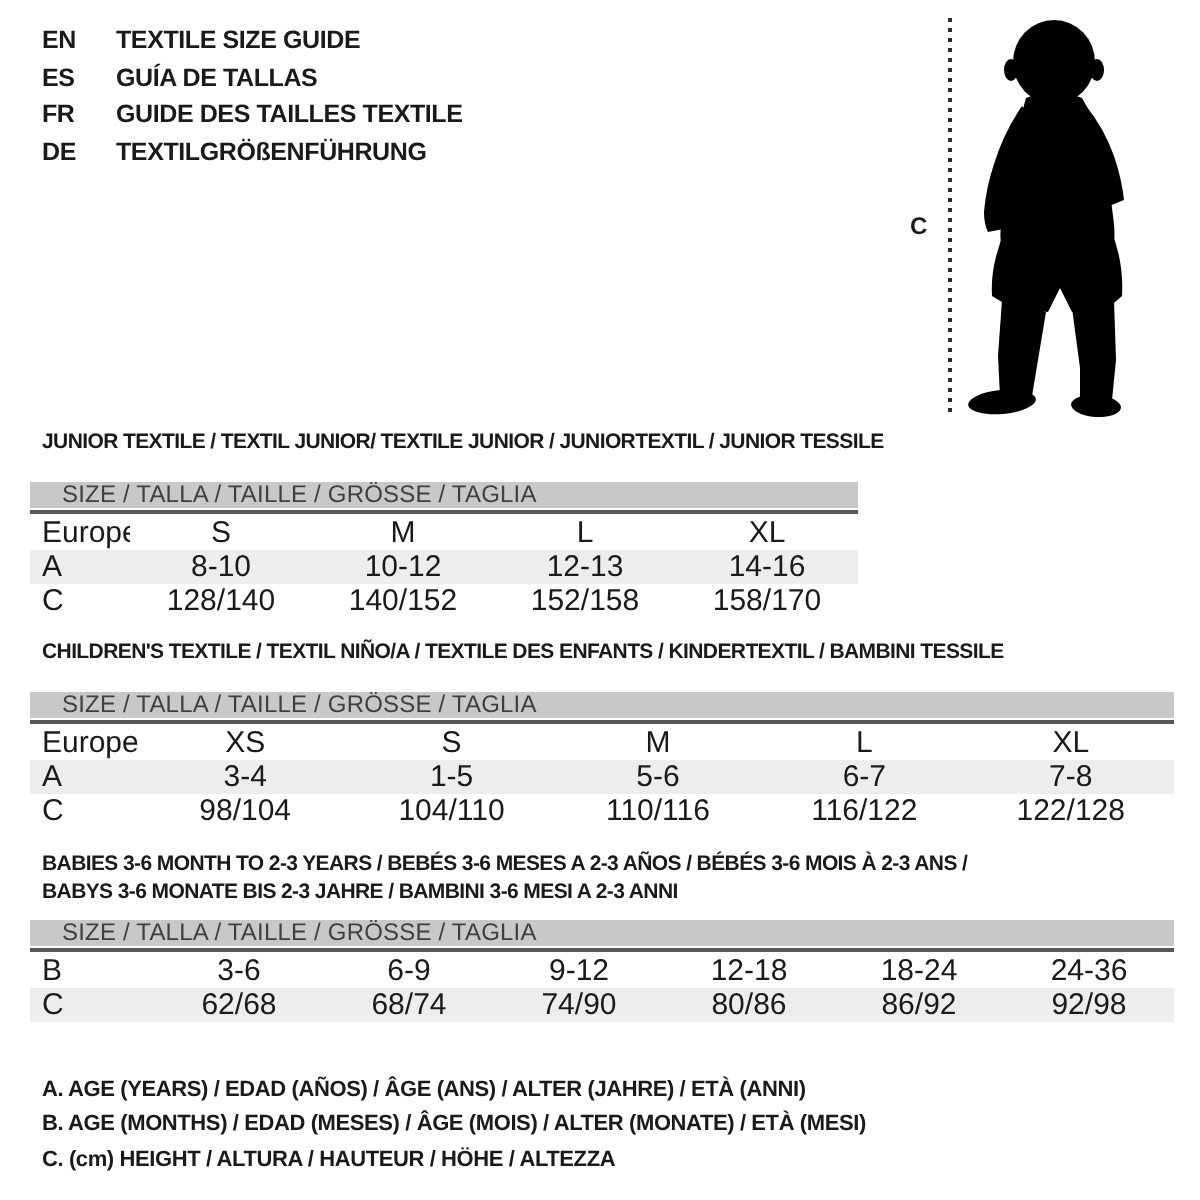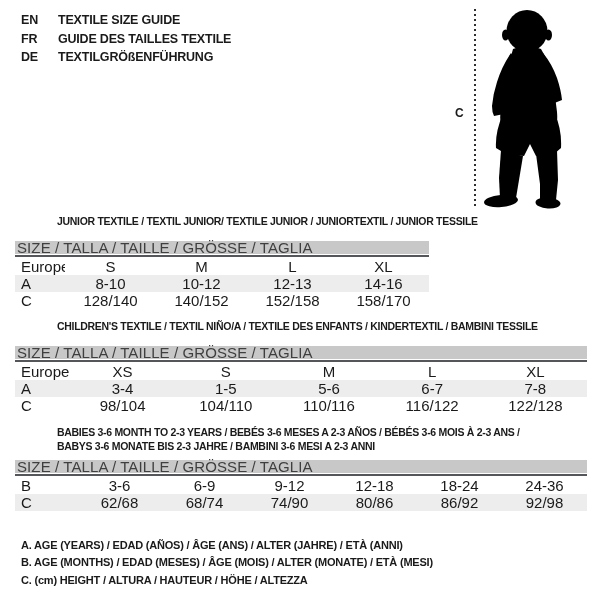--- a/index.html
+++ b/index.html
@@ -25,26 +25,26 @@
   }
   .c-label { position:absolute; left:455px; top:106px; font-weight:700; font-size:12px; }
   .baby-svg { position:absolute; left:480px; top:8px; width:112px; height:202px; }
 
   
   .section { position:absolute; left:15px; }
   .s1 { top:215px; width:414px; }
   .s2 { top:320px; width:572px; }
   .s3 { top:426px; width:572px; }
   .sec-title { font-weight:700; font-size:10.5px; letter-spacing:-0.3px; margin:0 0 12px 6px; }
-  .sec-title div { line-height:13.5px; white-space:nowrap;margin-left:36px; }
+  .sec-title div { line-height:13.5px; white-space:nowrap; }
   .s3 .sec-title { margin-bottom:7px; }
 
   .size-bar {
     height:13px; line-height:13px; background:#c8c8c8; color:#3f3f3f;
-    font-size:15px; padding-left:2px; letter-spacing:0.1px;
+    font-size:12px; padding-left:16px; letter-spacing:0.1px;
   }
   .divider { height:2px; background:#55565a; margin-top:1px; }
 
   table.size-table { width:100%; border-collapse:collapse; table-layout:fixed; margin-top:1px; }
   table.size-table td { font-size:15px; height:15px; text-align:center; padding:0; overflow:hidden; }
   table.size-table td:first-child { text-align:left; padding-left:6px; }
   .t1 td:first-child { width:50px; }
   .t2 td:first-child { width:56px; }
   .t3 td:first-child { width:62px; }
   table.size-table tr.alt { background:#ededed; }
@@ -54,20 +54,24 @@
 </style>
 </head>
 <body>
 
 <div class="page">
 
   <div class="lang-list">
     <div class="lang-row">
       <span class="lang-code">EN</span>
       <span class="lang-title">TEXTILE SIZE GUIDE</span>
+    </div>
+    <div class="lang-row">
+      <span class="lang-code">ES</span>
+      <span class="lang-title">GUÍA DE TALLAS</span>
     </div>
     <div class="lang-row">
       <span class="lang-code">FR</span>
       <span class="lang-title">GUIDE DES TAILLES TEXTILE</span>
     </div>
     <div class="lang-row">
       <span class="lang-code">DE</span>
       <span class="lang-title">TEXTILGRÖßENFÜHRUNG</span>
     </div>
   </div>

